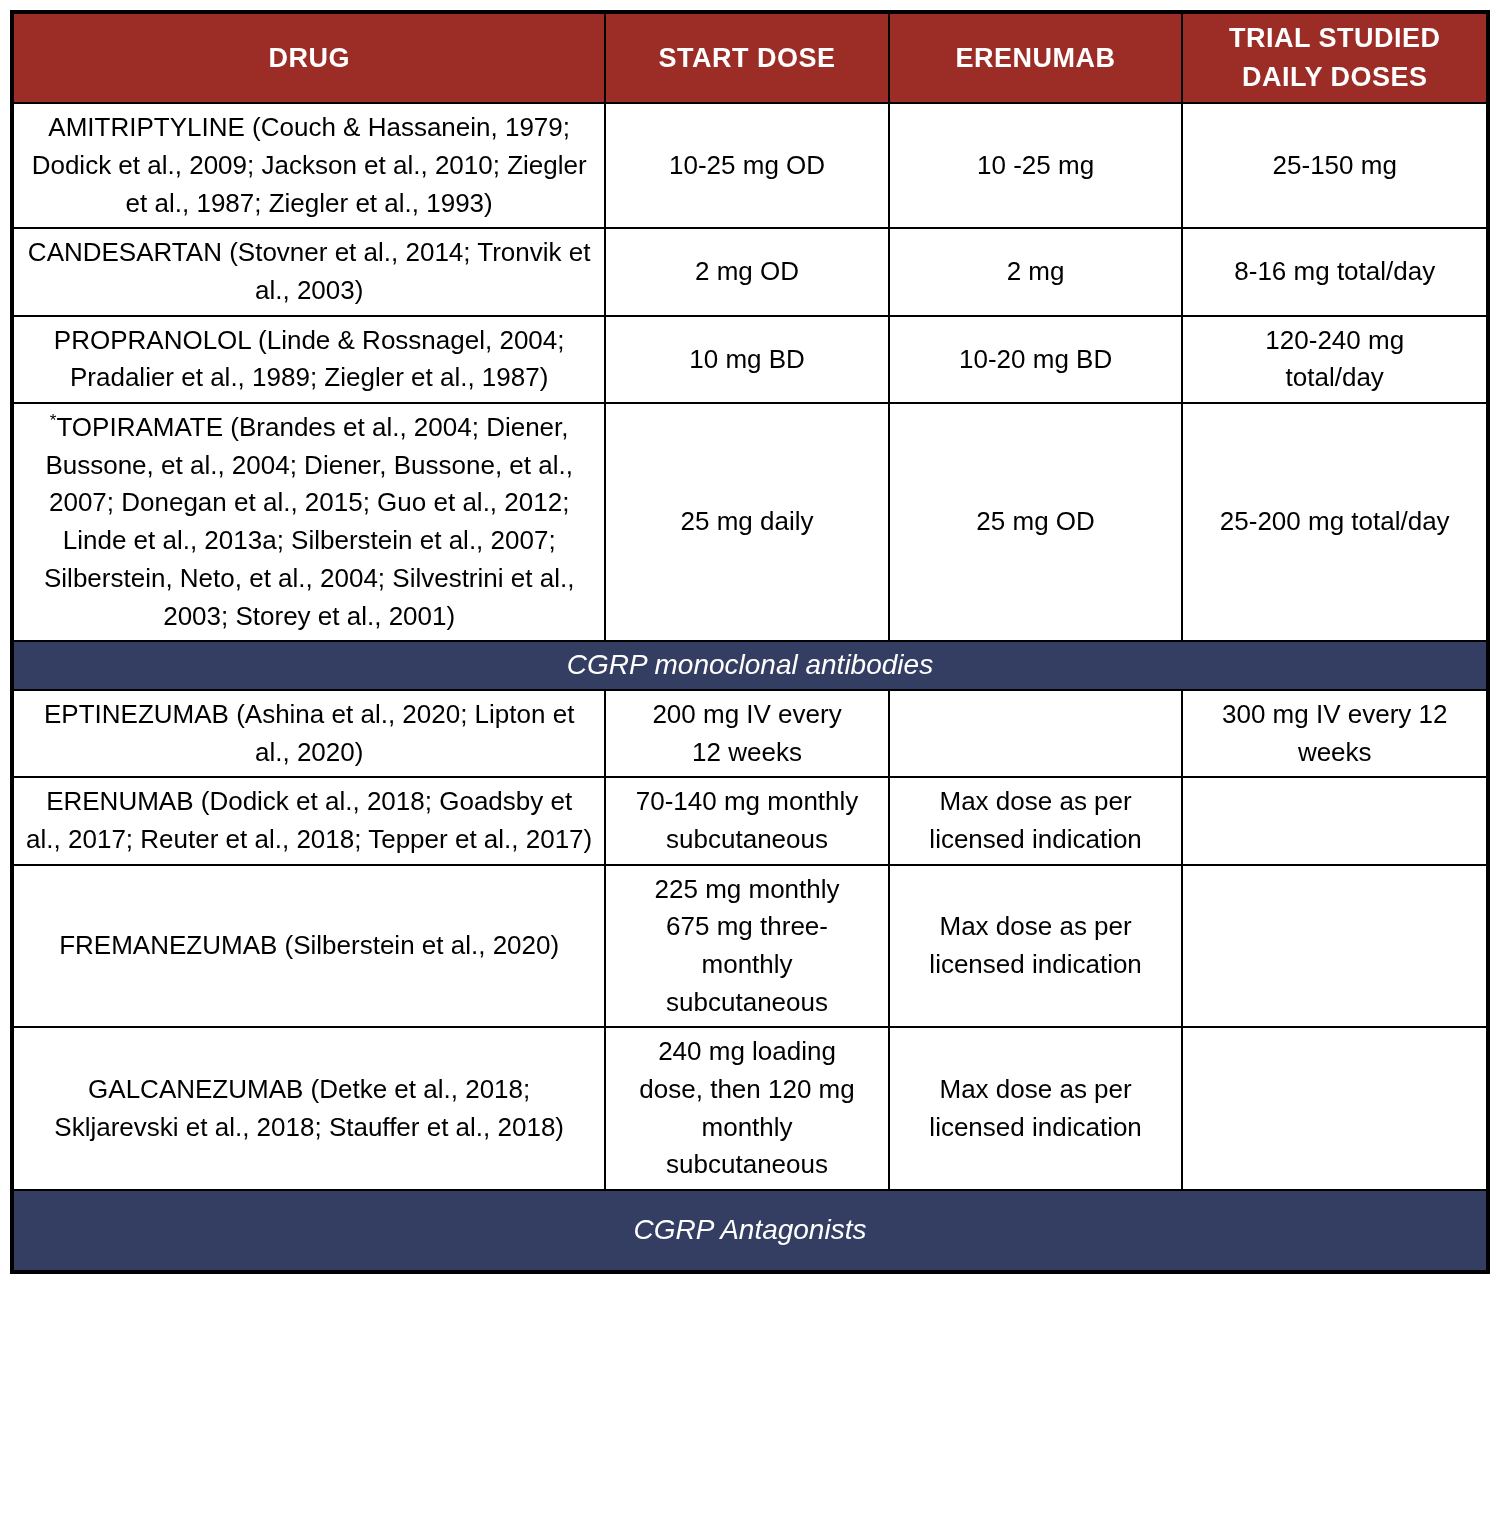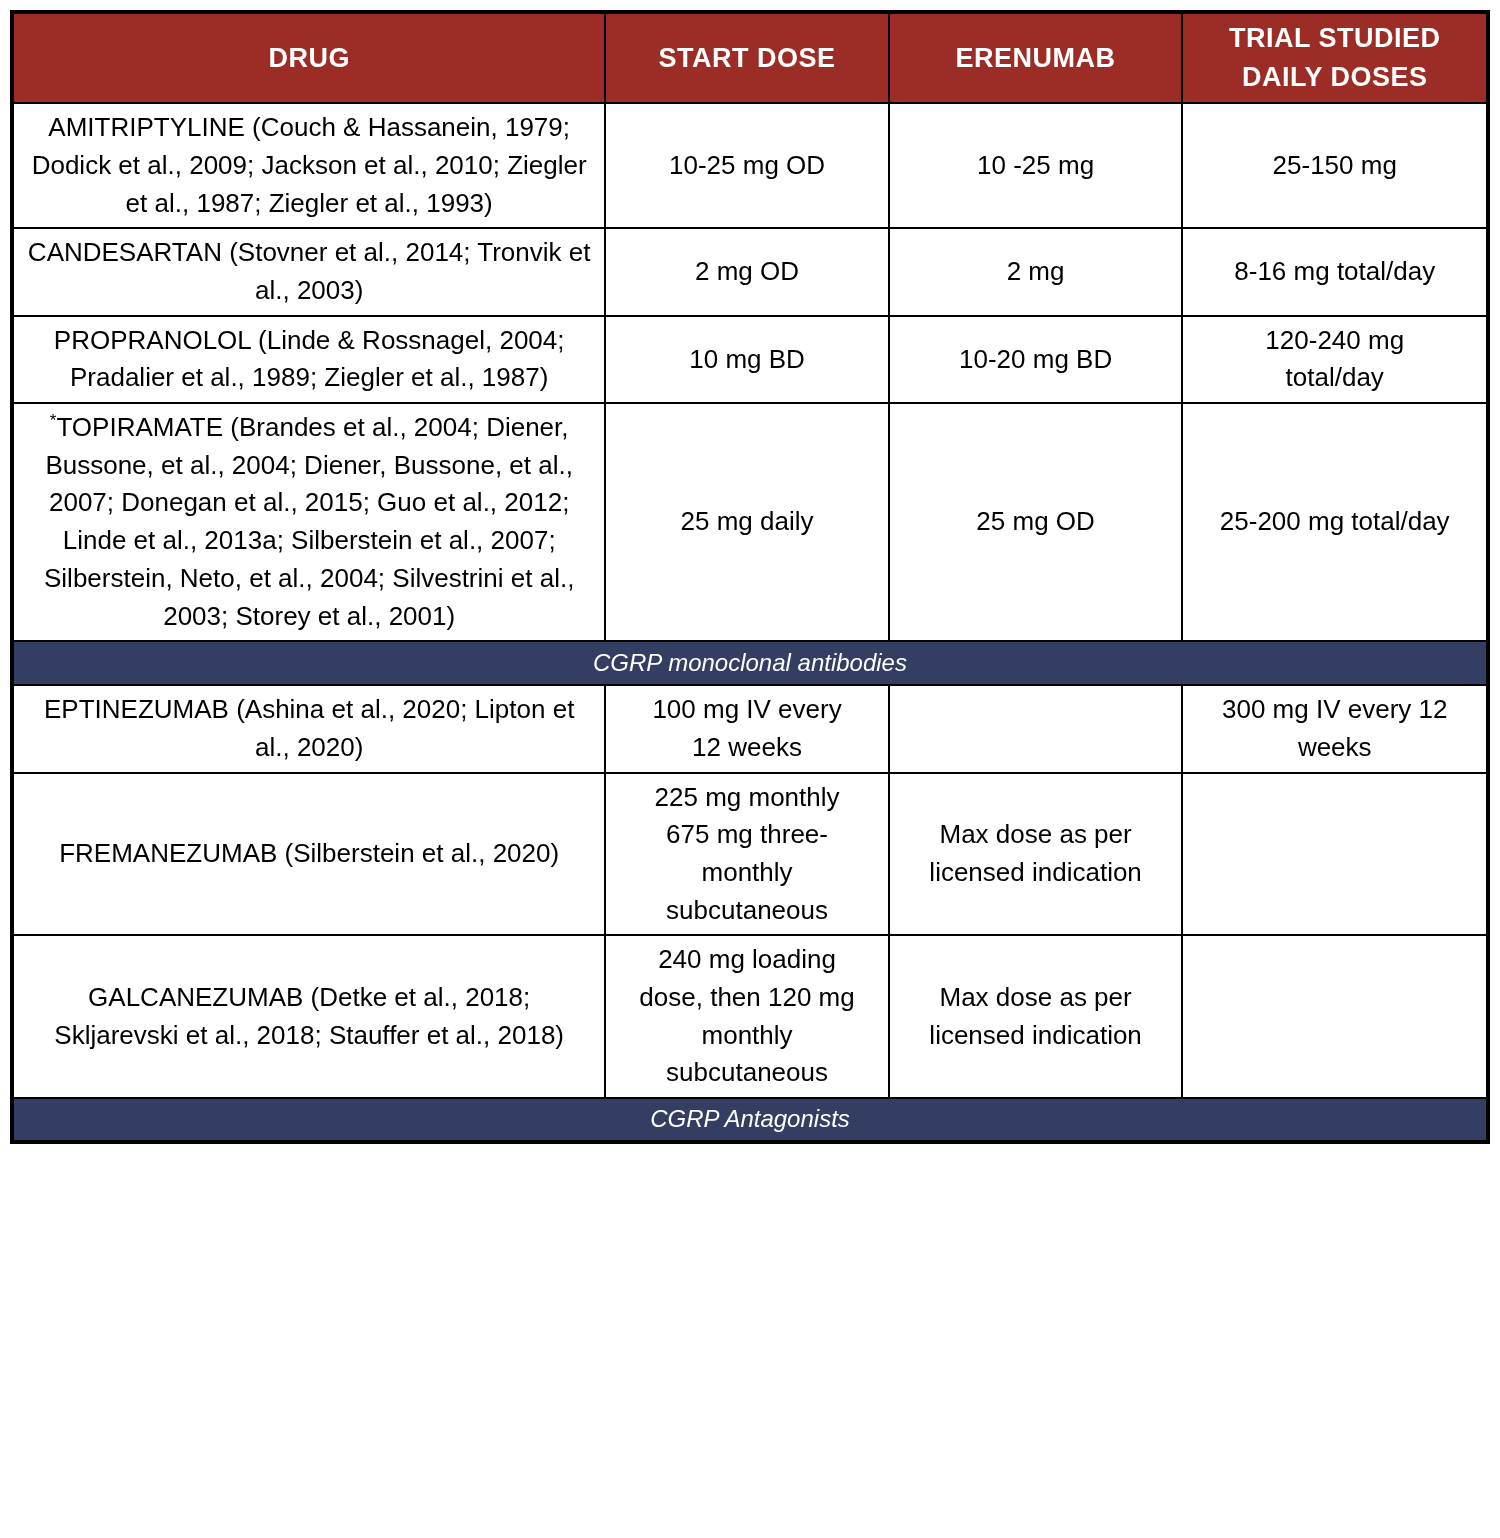--- a/index.html
+++ b/index.html
@@ -47,21 +47,21 @@
     color: var(--header-text);
     font-weight: bold;
     font-size: 27px;
     height: 78px;
     letter-spacing: 0.5px;
   }
   tr.section-row td {
     background: var(--section-bg);
     color: var(--header-text);
     font-style: italic;
-    font-size: 24px;
+    font-size: 28px;
     height: 44px;
     padding: 3px 12px;
   }
   
   tbody tr:nth-of-type(10) td {
     height: 82px;
   }
   td.dose {
     white-space: pre-line;
     border-radius: 22px;
@@ -115,25 +115,33 @@
           <td class="drug-cell"><sup>*</sup><span>TOPIRAMATE</span><span> (Brandes et al., 2004; Diener, Bussone, et al., 2004; Diener, Bussone, et al., 2007; Donegan et al., 2015; Guo et al., 2012; Linde et al., 2013a; Silberstein et al., 2007; Silberstein, Neto, et al., 2004; Silvestrini et al., 2003; Storey et al., 2001)</span></td>
           <td class="dose">25 mg daily</td>
           <td class="dose">25 mg OD</td>
           <td class="dose">25-200 mg total/day</td>
         </tr>
         <tr class="section-row">
           <td colspan="4">CGRP monoclonal antibodies</td>
         </tr>
         <tr class="drug-row">
           <td class="drug-cell"><span>EPTINEZUMAB</span><span> (Ashina et al., 2020; Lipton et al., 2020)</span></td>
-          <td class="dose">100 mg IV every
+          <td class="dose">200 mg IV every
 12 weeks</td>
           <td class="dose"></td>
           <td class="dose">300 mg IV every 12
 weeks</td>
+        </tr>
+        <tr class="drug-row">
+          <td class="drug-cell"><span>ERENUMAB</span><span> (Dodick et al., 2018; Goadsby et al., 2017; Reuter et al., 2018; Tepper et al., 2017)</span></td>
+          <td class="dose">70-140 mg monthly
+subcutaneous</td>
+          <td class="dose">Max dose as per
+licensed indication</td>
+          <td class="dose"></td>
         </tr>
         <tr class="drug-row">
           <td class="drug-cell"><span>FREMANEZUMAB</span><span> (Silberstein et al., 2020)</span></td>
           <td class="dose">225 mg monthly
 675 mg three-
 monthly
 subcutaneous</td>
           <td class="dose">Max dose as per
 licensed indication</td>
           <td class="dose"></td>

